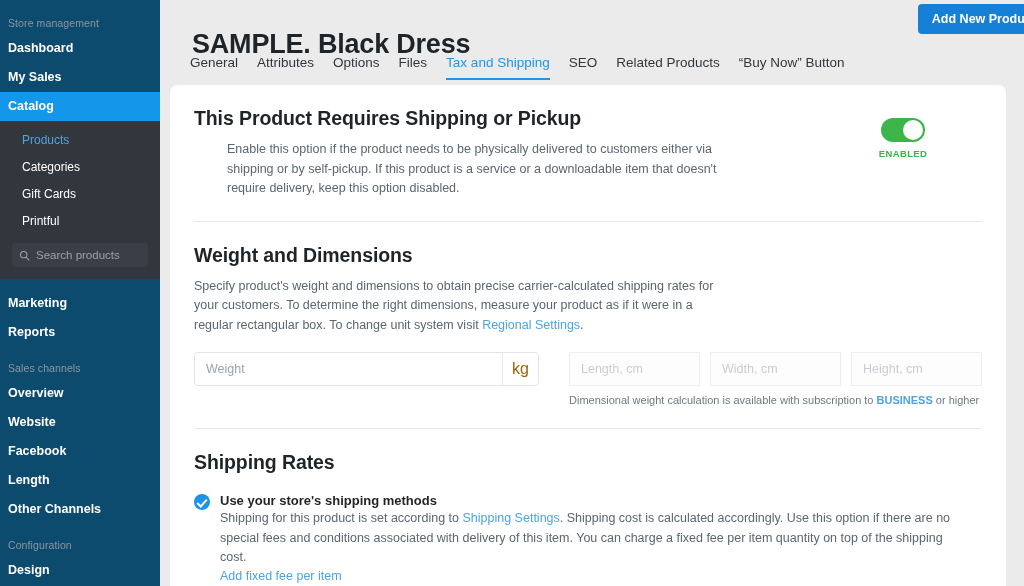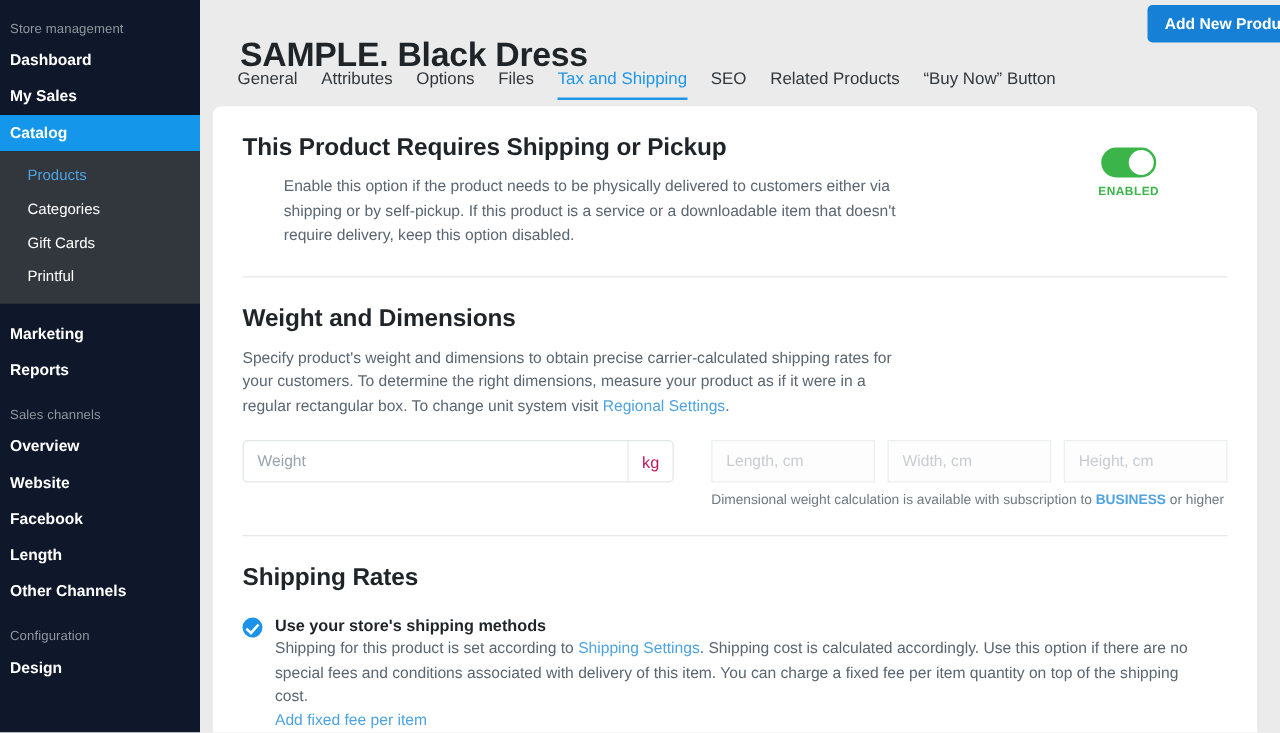--- a/index.html
+++ b/index.html
@@ -8,21 +8,21 @@
     width: 1024px; height: 586px;
     overflow: hidden;
     font-family: "Liberation Sans", sans-serif;
     background: #ebebeb;
   }
   #app { position: relative; width: 1024px; height: 586px; display: flex; }
 
   
   #sidebar {
     width: 160px; height: 586px;
-    background: #0f172a;
+    background: #0c4a6e;
     flex: 0 0 160px;
     position: relative;
     overflow: hidden;
     padding-top: 12px;
   }
   .side-caption {
     color: #8f969e;
     font-size: 10.5px;
     padding: 4px 0 4px 8px;
     letter-spacing: .1px;
@@ -197,22 +197,22 @@
   .weight-box .inp {
     flex: 1 1 auto;
     display: flex; align-items: center;
     padding-left: 11px;
     font-size: 12.5px;
     color: #9aa4ad;
   }
   .weight-box .unit {
     width: 36px;
     display: flex; align-items: center; justify-content: center;
-    font-size: 13px;
-    color: #be185d;
+    font-size: 16px;
+    color: #a16207;
     border-left: 1px solid #e8eaec;
   }
   .dims { display: flex; gap: 10px; }
   .dim-box {
     width: 131px; height: 34px;
     border: 1px solid #eceef0;
     border-radius: 0;
     background: #fdfdfd;
     display: flex; align-items: center;
     padding-left: 11px;
@@ -273,20 +273,29 @@
     <div class="side-item">Dashboard</div>
     <div class="side-item">My Sales</div>
     <div class="side-item active">Catalog</div>
 
     <div class="side-sub">
       <div class="side-subitem sel">Products</div>
       <div class="side-subitem">Categories</div>
       <div class="side-subitem">Gift Cards</div>
       <div class="side-subitem">Printful</div>
 
+      <div class="side-search">
+        <span style="display:flex;align-items:center;">
+          <svg width="11" height="11" viewBox="0 0 16 16" fill="none">
+            <circle cx="6.8" cy="6.8" r="4.6" stroke="#9aa1a9" stroke-width="1.5"></circle>
+            <line x1="10.3" y1="10.3" x2="14.6" y2="14.6" stroke="#9aa1a9" stroke-width="1.5" stroke-linecap="round"></line>
+          </svg>
+        </span>
+        <span class="ph">Search products</span>
+      </div>
     </div>
 
     <div class="side-gap"></div>
 
     <div class="side-item">Marketing</div>
     <div class="side-item">Reports</div>
 
     <div class="side-gap"></div>
 
     <div class="side-caption">Sales channels</div>

